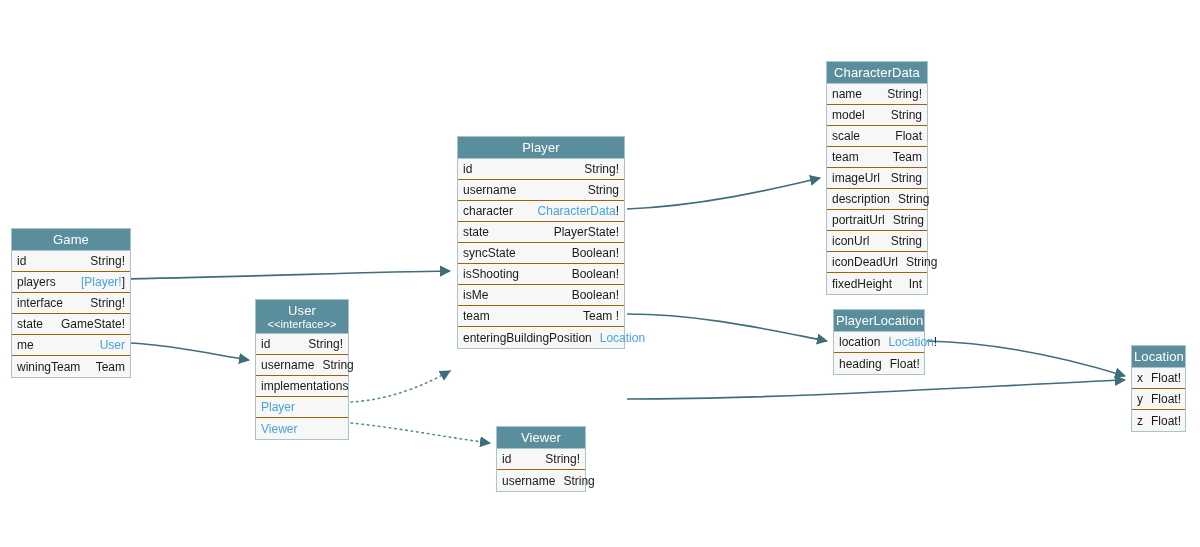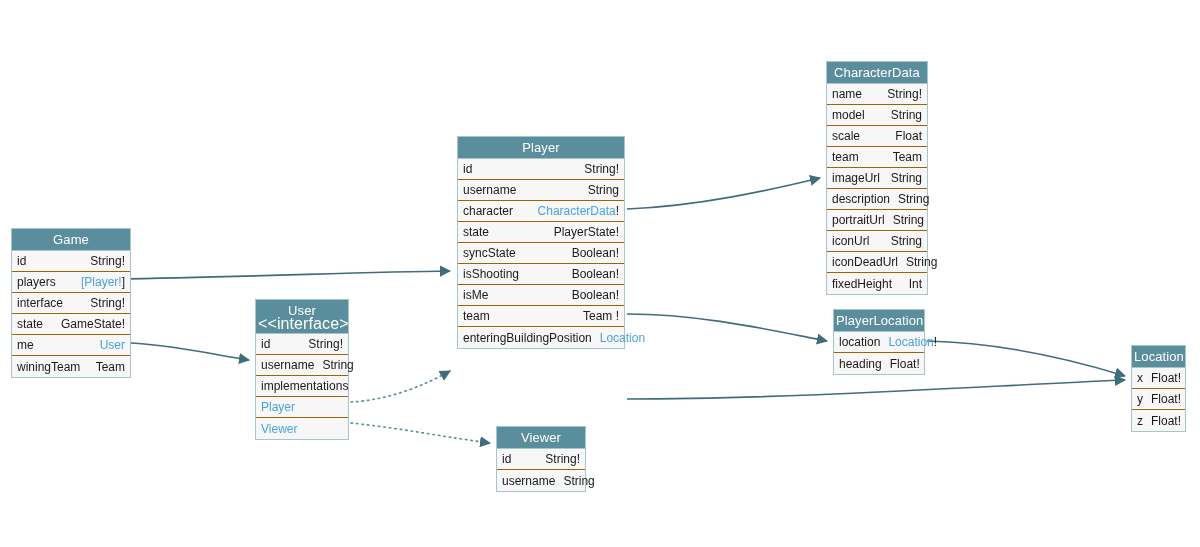--- a/index.html
+++ b/index.html
@@ -36,21 +36,21 @@
     text-align: center;
     font-size: 13px;
     line-height: 15px;
     padding: 3px 2px 3px 2px;
     border-bottom: 1px solid #a8c4cc;
     box-sizing: border-box;
     letter-spacing: 0.1px;
   }
   .entity-header .iface {
     display: block;
-    font-size: 16px;
+    font-size: 11px;
     line-height: 12px;
   }
   .row {
     display: flex;
     align-items: center;
     justify-content: space-between;
     box-sizing: border-box;
     height: 21px;
     padding: 0 5px;
     font-size: 12px;

